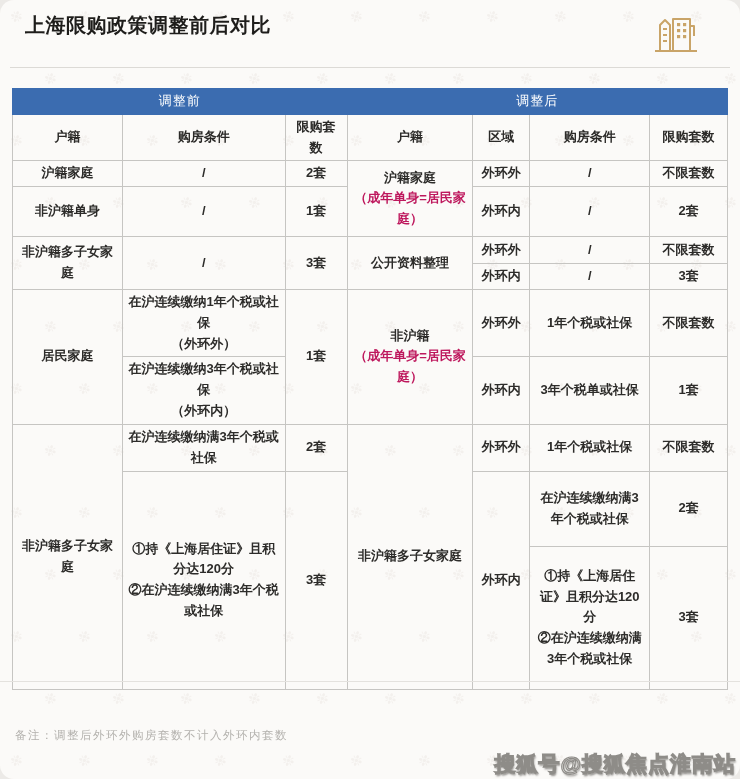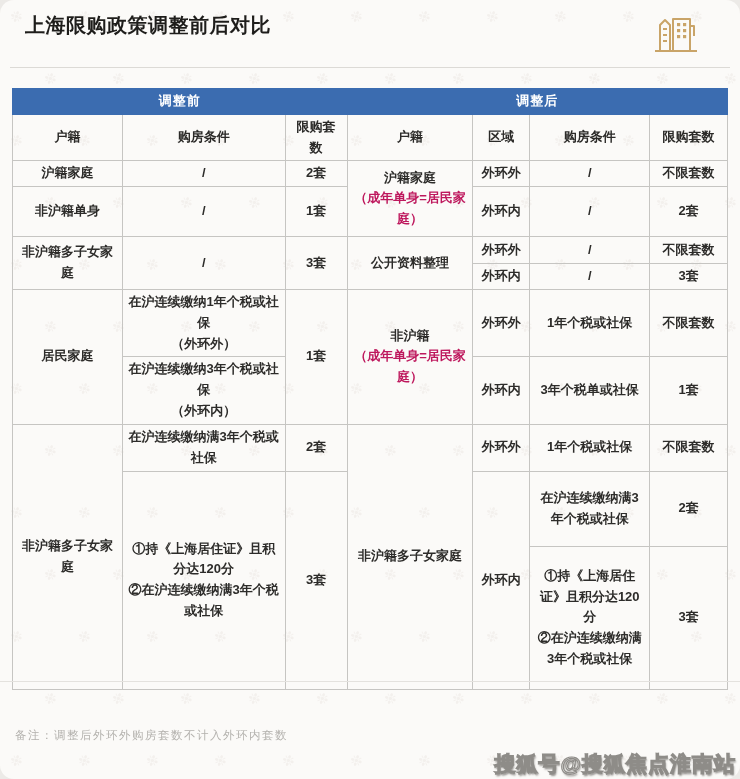--- a/index.html
+++ b/index.html
@@ -39,21 +39,21 @@
   table.policy col.c7{width:10.9%}
   table.policy th, table.policy td{
     border:1px solid #c6c5c2;
     text-align:center;vertical-align:middle;
     padding:2px 5px;
     font-size:13px;line-height:1.6;
     color:#2d2c2a;font-weight:600;
     background:transparent;
   }
   tr.ghead th{
-    background:#3b6cb0;color:#ffffff;font-size:13px;font-weight:700;
+    background:#3b6cb0;color:#ffffff;font-size:13px;font-weight:400;
     border:1px solid #3b6cb0;letter-spacing:1px;
   }
   tr.ghead th + th{border-left:1px solid #88a6cf;}
   tr.subhead th{font-weight:700;color:#2b2a28;}
   .red{color:#be185d;display:block;}
   .hukou-main{display:block;}
   .pre{white-space:pre-line;}
   .rh24{height:24px}.rh30{height:30px}.rh25{height:25px}.rh50{height:50px}
   .rh27{height:27px}.rh55{height:55px}.rh47{height:47px}.rh75{height:75px}.rh143{height:143px}
   .footer-divider{

